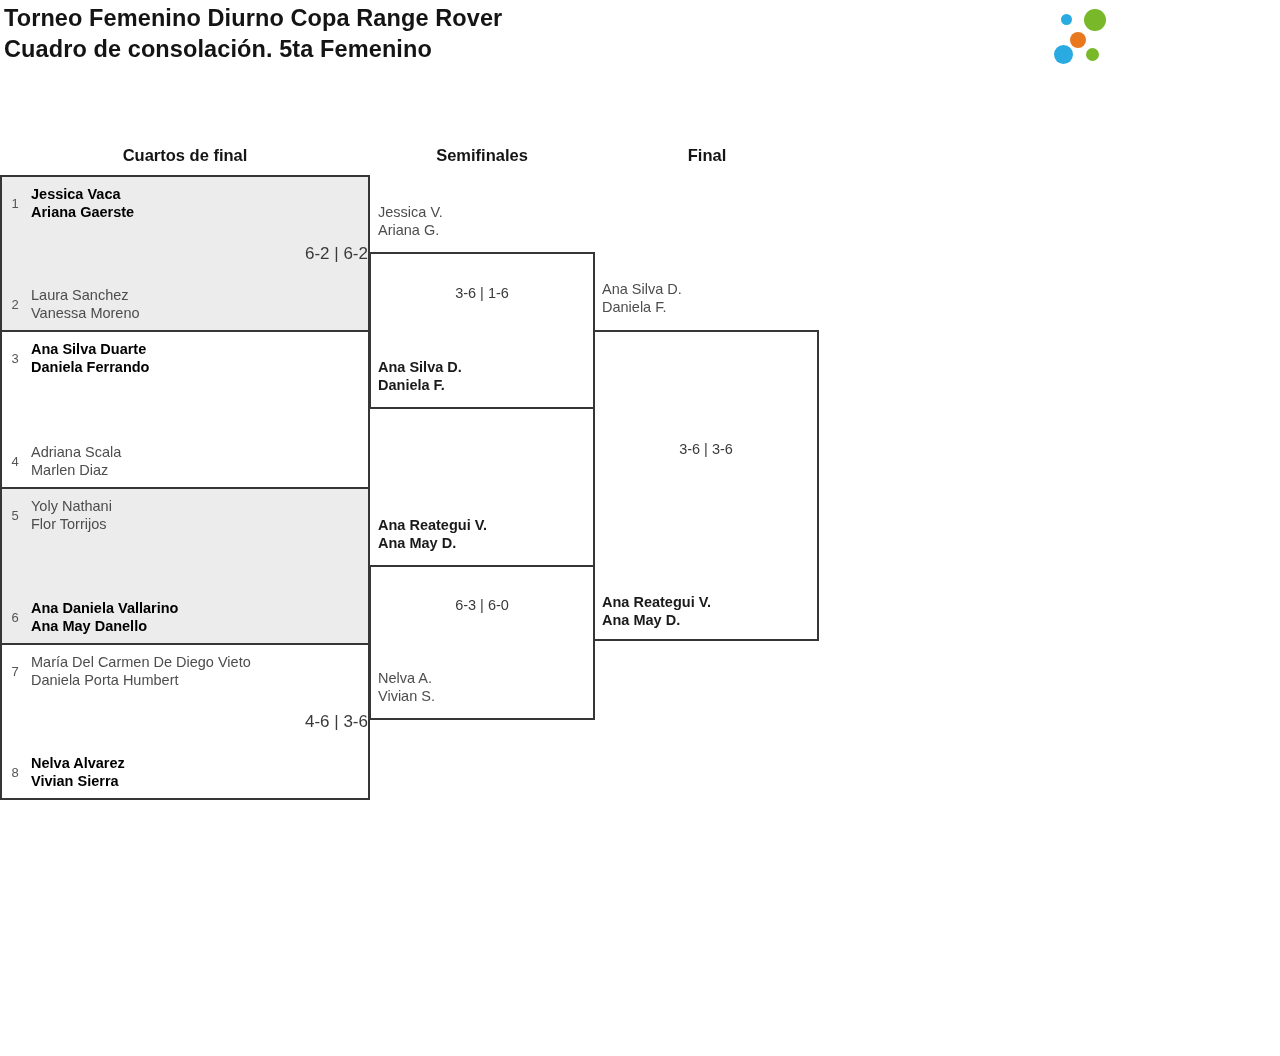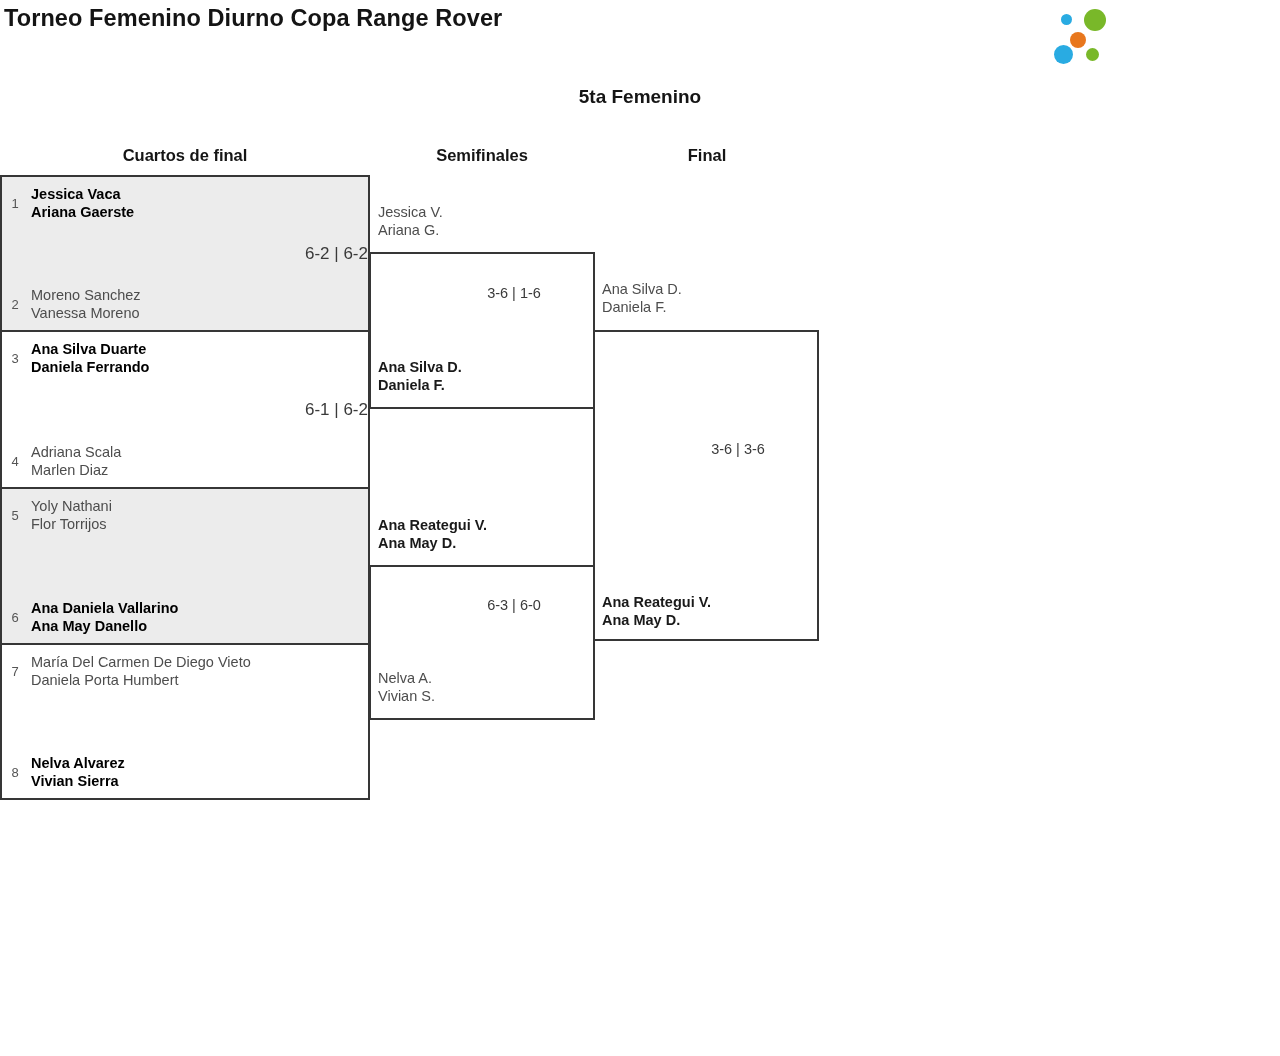--- a/index.html
+++ b/index.html
@@ -89,77 +89,76 @@
   .lbl.w { font-weight: 700; color: #1a1a1a; }
   .lbl-sf1-top { left: 378px; top: 196px; }
   .lbl-sf1-bot { left: 378px; top: 351px; }
   .lbl-sf2-top { left: 378px; top: 509px; }
   .lbl-sf2-bot { left: 378px; top: 662px; }
   .lbl-f-top   { left: 602px; top: 273px; }
   .lbl-f-bot   { left: 602px; top: 586px; }
 
   .line-score {
     position: absolute; width: 226px; text-align: center;
-    font-size: 14.5px; color: #3a3a3a; margin-left: 32px;
+    font-size: 14.5px; color: #3a3a3a;
   }
   .score-sf1 { left: 369px; top: 285px; }
   .score-sf2 { left: 369px; top: 597px; }
   .score-f   { left: 593px; top: 441px; }
 </style>
 </head>
 <body>
 
 <div class="page">
 
   <div class="title-block">
     <div class="title-line">Torneo Femenino Diurno Copa Range Rover</div>
+    <div class="title-line">Cuadro de consolación. 5ta Femenino</div>
   </div>
 
   <div class="logo">
     <span class="dot dot-blue-sm"></span>
     <span class="dot dot-green-lg"></span>
     <span class="dot dot-orange"></span>
     <span class="dot dot-blue-lg"></span>
     <span class="dot dot-green-sm"></span>
   </div>
 
-  <div class="category-title">5ta Femenino</div>
   <div class="round-header rh-qf">Cuartos de final</div>
   <div class="round-header rh-sf">Semifinales</div>
   <div class="round-header rh-f">Final</div>
 
   <div class="qf-col">
 
     <div class="qf-match qf-m1">
       <div class="pair pair-top">
         <span class="seed">1</span>
         <div class="names w">
           <div>Jessica Vaca</div>
           <div>Ariana Gaerste</div>
         </div>
       </div>
       <div class="qf-score">6-2 | 6-2</div>
       <div class="pair pair-bottom">
         <span class="seed">2</span>
         <div class="names">
-          <div>Moreno Sanchez</div>
+          <div>Laura Sanchez</div>
           <div>Vanessa Moreno</div>
         </div>
       </div>
     </div>
 
     <div class="qf-match qf-m2">
       <div class="pair pair-top">
         <span class="seed">3</span>
         <div class="names w">
           <div>Ana Silva Duarte</div>
           <div>Daniela Ferrando</div>
         </div>
       </div>
-      <div class="qf-score">6-1 | 6-2</div>
       <div class="pair pair-bottom">
         <span class="seed">4</span>
         <div class="names">
           <div>Adriana Scala</div>
           <div>Marlen Diaz</div>
         </div>
       </div>
     </div>
 
     <div class="qf-match qf-m3">
@@ -180,20 +179,21 @@
     </div>
 
     <div class="qf-match qf-m4">
       <div class="pair pair-top">
         <span class="seed">7</span>
         <div class="names">
           <div>María Del Carmen De Diego Vieto</div>
           <div>Daniela Porta Humbert</div>
         </div>
       </div>
+      <div class="qf-score">4-6 | 3-6</div>
       <div class="pair pair-bottom">
         <span class="seed">8</span>
         <div class="names w">
           <div>Nelva Alvarez</div>
           <div>Vivian Sierra</div>
         </div>
       </div>
     </div>
 
   </div>

